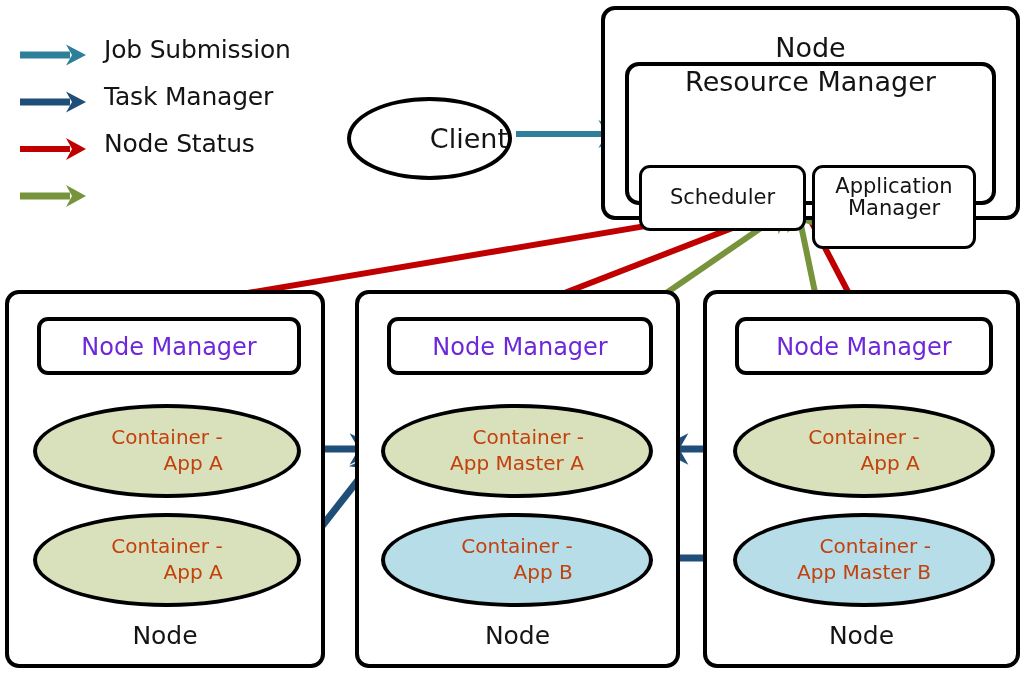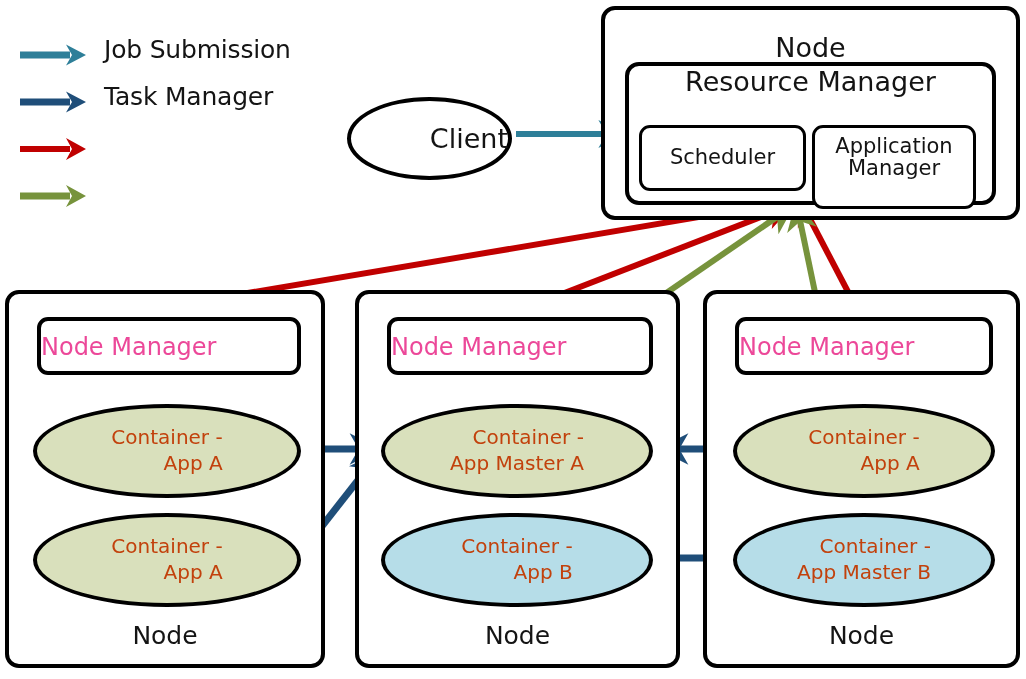--- a/index.html
+++ b/index.html
@@ -61,20 +61,21 @@
     border-radius: 14px;
     background: #ffffff;
     box-sizing: border-box;
   }
   .rbox-thin {
     position: absolute;
     border: 3px solid #000000;
     border-radius: 11px;
     background: #ffffff;
     box-sizing: border-box;
+    margin-top: 40px;
   }
   .boxlabel {
     position: absolute;
     width: 100%;
     text-align: center;
     color: #141414;
     font-family: "DejaVu Sans", sans-serif;
   }
   
   #master-node {
@@ -155,22 +156,23 @@
     border: 4px solid #000000;
     border-radius: 11px;
     background: #ffffff;
     box-sizing: border-box;
   }
   .nodemgr-label {
     position: absolute;
     left: 0;
     top: 12px;
     width: 100%;
+    text-align: center;
     font-size: 24px;
-    color: #ec4899;
+    color: #6d28d9;
   }
   .node-footer {
     position: absolute;
     left: 0;
     bottom: 14px;
     width: 100%;
     text-align: center;
     font-size: 25px;
     color: #141414;
   }
@@ -243,20 +245,21 @@
         <path d="M48,2.5 L68,13 L48,23.5 L54,13 Z" fill="#1F4E79"></path>
       </svg>
       <span class="legend-label">Task Manager</span>
     </div>
 
     <div class="legend-row">
       <svg class="legend-swatch" viewBox="0 0 70 26" xmlns="http://www.w3.org/2000/svg">
         <line x1="2" y1="13" x2="52" y2="13" stroke="#C00000" stroke-width="6"></line>
         <path d="M48,2 L68,13 L48,24 L54,13 Z" fill="#C00000"></path>
       </svg>
+      <span class="legend-label">Node Status</span>
     </div>
 
     <div class="legend-row">
       <svg class="legend-swatch" viewBox="0 0 70 26" xmlns="http://www.w3.org/2000/svg">
         <line x1="2" y1="13" x2="52" y2="13" stroke="#77933C" stroke-width="7"></line>
         <path d="M48,2 L68,13 L48,24 L54,13 Z" fill="#77933C"></path>
       </svg>
     </div>
 
   </div>

